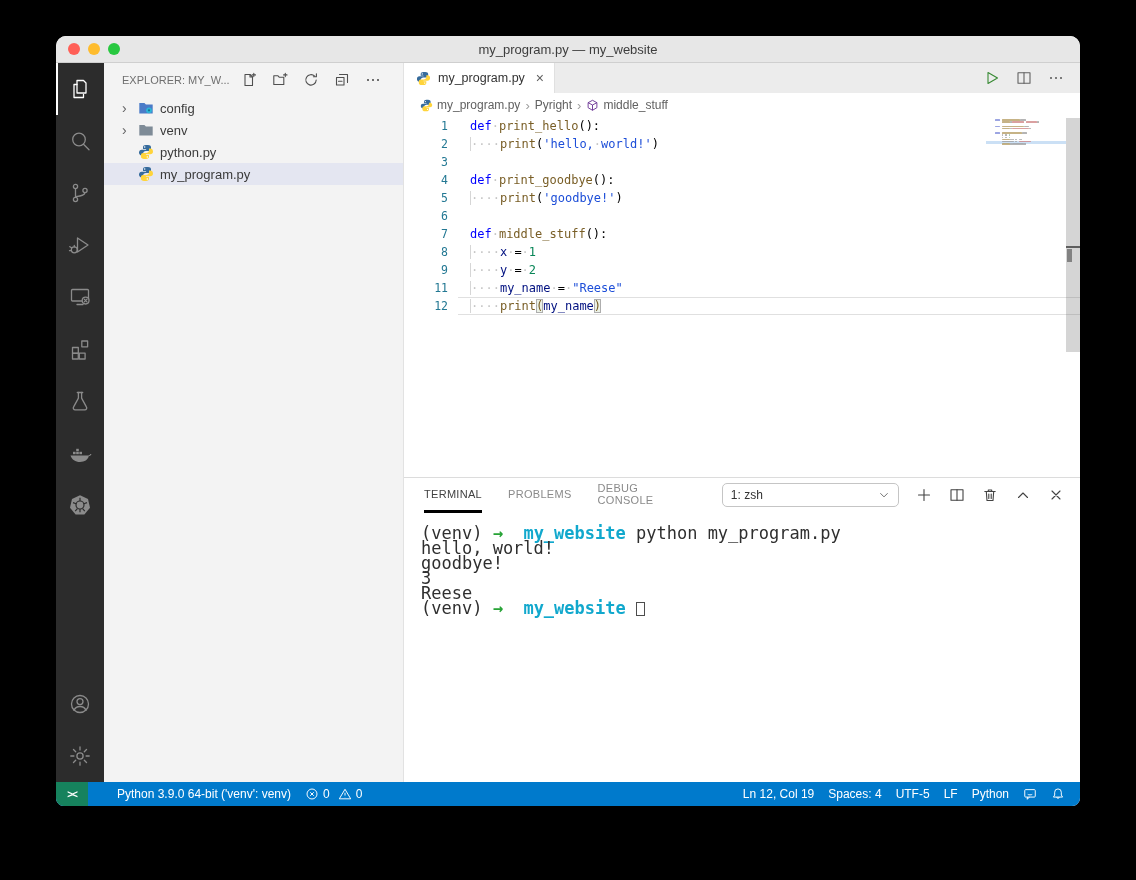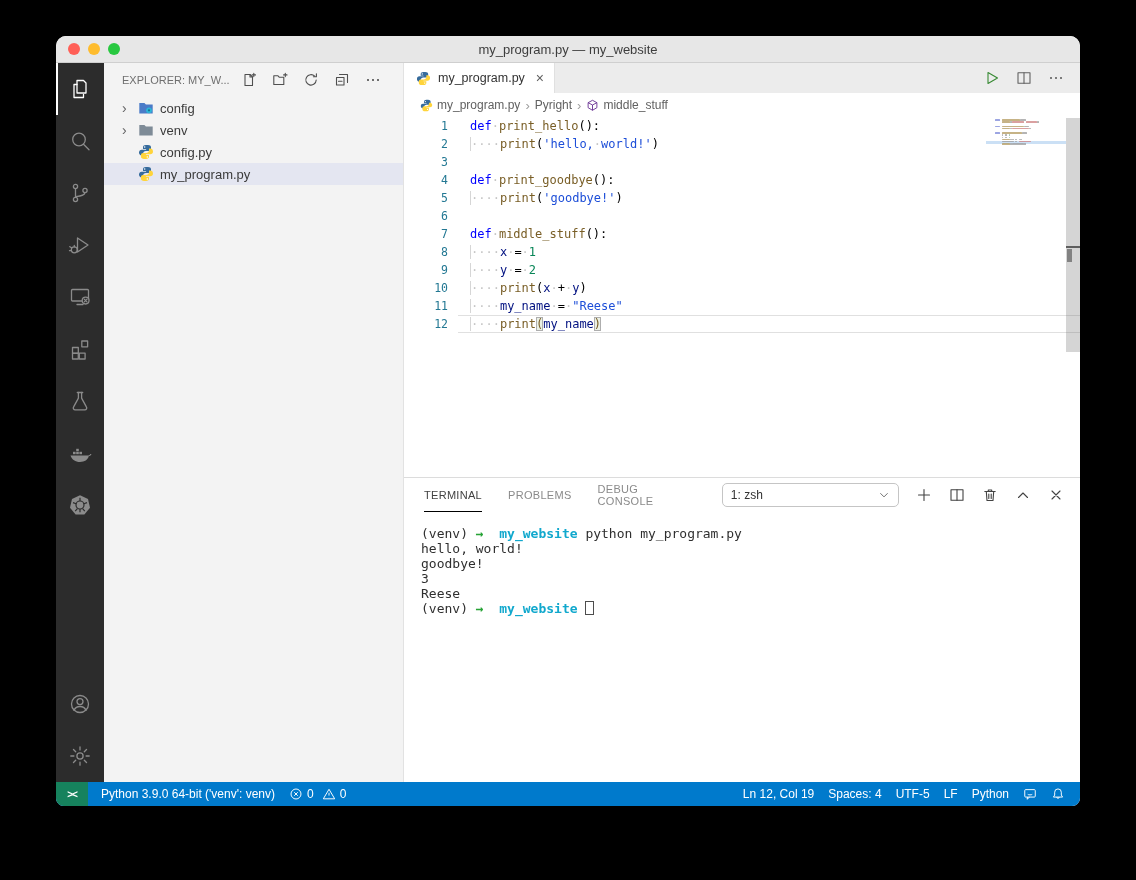--- a/index.html
+++ b/index.html
@@ -72,30 +72,30 @@
   .mm-hl{position:absolute;top:24px;left:582px;width:80px;height:3px;background:#cbe0f5}
   .v-scroll{position:absolute;top:0;right:0;width:14px;height:100%}
   .v-thumb{position:absolute;top:1px;left:0;right:0;height:234px;background:rgba(105,105,105,.28)}
   .v-marker{position:absolute;top:128px;left:0;right:0;height:2px;background:#5f5f5f}
   .v-marker2{position:absolute;top:131px;left:1px;width:5px;height:13px;background:#828282}
   
   .panel{height:304px;flex:none;border-top:1px solid #dcdcdc;display:flex;flex-direction:column;background:#fff}
   .panel-header{height:34px;flex:none;display:flex;align-items:center;padding:0 16px 0 20px}
   .p-tab{font-size:11px;letter-spacing:.3px;color:#8a8a8a;margin-right:26px;height:33px;
          display:flex;align-items:center;cursor:pointer;border-bottom:1px solid transparent}
-  .p-tab.active{color:#424242;border-bottom:1px solid #000000}
+  .p-tab.active{color:#424242;border-bottom:3px solid #000000}
   .term-select{margin-left:auto;width:160px;height:22px;border:1px solid #c5c5c5;border-radius:5px;
                background:#fff;display:flex;align-items:center;padding:0 8px;font-size:12px;color:#333;cursor:pointer}
   .term-select .lbl{flex:1}
   .term-select .icn{width:12px;height:12px;color:#555}
   .panel-icons{display:flex;gap:17px;align-items:center;margin-left:17px}
   .p-act{width:16px;height:16px;color:#424242;cursor:pointer;display:flex;align-items:center;justify-content:center}
   .p-act .icn{width:16px;height:16px}
   .terminal{flex:1;padding:14px 0 16px 17px;font-family:"DejaVu Sans Mono","Liberation Mono",monospace;
-            font-size:13px;line-height:15px;color:#2f2f2f;white-space:pre}
+            font-size:17px;line-height:15px;color:#2f2f2f;white-space:pre}
   .t-tg{color:#27a336;font-weight:bold}
   .t-tc{color:#11a8cd;font-weight:bold}
   .t-cursor{display:inline-block;width:7px;height:12px;border:1px solid #4d4d4d;vertical-align:-2px}
   
   .statusbar{height:24px;flex:none;background:#007acc;color:#fff;display:flex;align-items:center;font-size:12px}
   .sb-remote{width:32px;height:100%;background:#16825d;display:flex;align-items:center;justify-content:center;
              font-size:10px;font-weight:bold;letter-spacing:-1px;cursor:pointer;transform:none}
   .sb-item{display:flex;align-items:center;gap:4px;padding:0 7px;height:100%;cursor:pointer;white-space:nowrap}
   .sb-item .icn{width:14px;height:14px}
   .sb-left{display:flex;align-items:center;height:100%;padding-left:6px}
@@ -273,21 +273,21 @@
             <span>venv</span>
           </div>
           <div class="tree-row">
             <span class="tr-chev"></span>
             <span class="tr-icon"><svg viewBox="0 0 16 16" fill="none" stroke="none">
                 <path fill="#366b9c" d="M7.9 1C6.1 1 5 1.9 5 3.2V5.1h3.1v.6H3.6C2.1 5.7 1 6.8 1 8.5s1.1 2.9 2.6 2.9H5V9.7C5 8.2 6.3 7 7.9 7h3.2C12.2 7 13 6.1 13 4.9V3.2C13 1.9 11.8 1 10 1z"></path>
                 <path fill="#ffd43b" d="M8.1 15c1.8 0 2.9-.9 2.9-2.2v-1.9H7.9v-.6h4.5c1.5 0 2.6-1.1 2.6-2.8s-1.1-2.9-2.6-2.9H11v1.7C11 7.8 9.7 9 8.1 9H4.9C3.8 9 3 9.9 3 11.1v1.7C3 14.1 4.2 15 6 15z"></path>
                 <circle fill="#fff" cx="6.7" cy="3.1" r=".75"></circle>
                 <circle fill="#fff" cx="9.3" cy="12.9" r=".75"></circle>
               </svg></span>
-            <span>config.py</span>
+            <span>python.py</span>
           </div>
           <div class="tree-row selected">
             <span class="tr-chev"></span>
             <span class="tr-icon"><svg viewBox="0 0 16 16" fill="none" stroke="none">
                 <path fill="#366b9c" d="M7.9 1C6.1 1 5 1.9 5 3.2V5.1h3.1v.6H3.6C2.1 5.7 1 6.8 1 8.5s1.1 2.9 2.6 2.9H5V9.7C5 8.2 6.3 7 7.9 7h3.2C12.2 7 13 6.1 13 4.9V3.2C13 1.9 11.8 1 10 1z"></path>
                 <path fill="#ffd43b" d="M8.1 15c1.8 0 2.9-.9 2.9-2.2v-1.9H7.9v-.6h4.5c1.5 0 2.6-1.1 2.6-2.8s-1.1-2.9-2.6-2.9H11v1.7C11 7.8 9.7 9 8.1 9H4.9C3.8 9 3 9.9 3 11.1v1.7C3 14.1 4.2 15 6 15z"></path>
                 <circle fill="#fff" cx="6.7" cy="3.1" r=".75"></circle>
                 <circle fill="#fff" cx="9.3" cy="12.9" r=".75"></circle>
               </svg></span>
             <span>my_program.py</span>
@@ -382,24 +382,20 @@
               <div class="gutter">7</div>
               <div class="lc"><span class="tk-kw">def</span><span class="tk-ws">·</span><span class="tk-fn">middle_stuff</span><span class="tk-pn">():</span></div>
             </div>
             <div class="code-line">
               <div class="gutter">8</div>
               <div class="lc"><span class="tk-wsg">····</span><span class="tk-var">x</span><span class="tk-ws">·</span><span class="tk-pn">=</span><span class="tk-ws">·</span><span class="tk-num">1</span></div>
             </div>
             <div class="code-line">
               <div class="gutter">9</div>
               <div class="lc"><span class="tk-wsg">····</span><span class="tk-var">y</span><span class="tk-ws">·</span><span class="tk-pn">=</span><span class="tk-ws">·</span><span class="tk-num">2</span></div>
-            </div>
-            <div class="code-line">
-              <div class="gutter">10</div>
-              <div class="lc"><span class="tk-wsg">····</span><span class="tk-fn">print</span><span class="tk-pn">(</span><span class="tk-var">x</span><span class="tk-ws">·</span><span class="tk-pn">+</span><span class="tk-ws">·</span><span class="tk-var">y</span><span class="tk-pn">)</span></div>
             </div>
             <div class="code-line">
               <div class="gutter">11</div>
               <div class="lc"><span class="tk-wsg">····</span><span class="tk-var">my_name</span><span class="tk-ws">·</span><span class="tk-pn">=</span><span class="tk-ws">·</span><span class="tk-str">"Reese"</span></div>
             </div>
             <div class="code-line current">
               <div class="gutter">12</div>
               <div class="lc"><span class="tk-wsg">····</span><span class="tk-fn">print</span><span class="tk-brk">(</span><span class="tk-var">my_name</span><span class="tk-brk">)</span></div>
             </div>
           </div>
@@ -547,21 +543,21 @@
             </div>
         </div>
         <div class="terminal" id="terminal"><div class="t-line"><span class="t-tp">(venv) </span><span class="t-tg">→</span><span class="t-tp">  </span><span class="t-tc">my_website</span><span class="t-tp"> python my_program.py</span></div><div class="t-line"><span class="t-tp">hello, world!</span></div><div class="t-line"><span class="t-tp">goodbye!</span></div><div class="t-line"><span class="t-tp">3</span></div><div class="t-line"><span class="t-tp">Reese</span></div><div class="t-line"><span class="t-tp">(venv) </span><span class="t-tg">→</span><span class="t-tp">  </span><span class="t-tc">my_website</span><span class="t-tp"> </span><span class="t-cursor"></span></div></div>
       </div>
     </div>
   </div>
 
   <div class="statusbar">
     <div class="sb-left" style="padding-left:0">
       <div class="sb-remote">&gt;&lt;</div>
-      <div class="sb-item" style="margin-left:6px">
+      <div class="sb-item" style="margin-left:22px">
         <span>Python 3.9.0 64-bit ('venv': venv)</span>
       </div>
       <div class="sb-item">
         <span class="icn">
             <svg viewBox="0 0 16 16" fill="none" stroke="currentColor" stroke-width="1.1">
               <circle cx="8" cy="8" r="5.7"></circle>
               <path d="M6 6l4 4M10 6l-4 4"></path>
             </svg>
           </span>
         <span>0</span>

